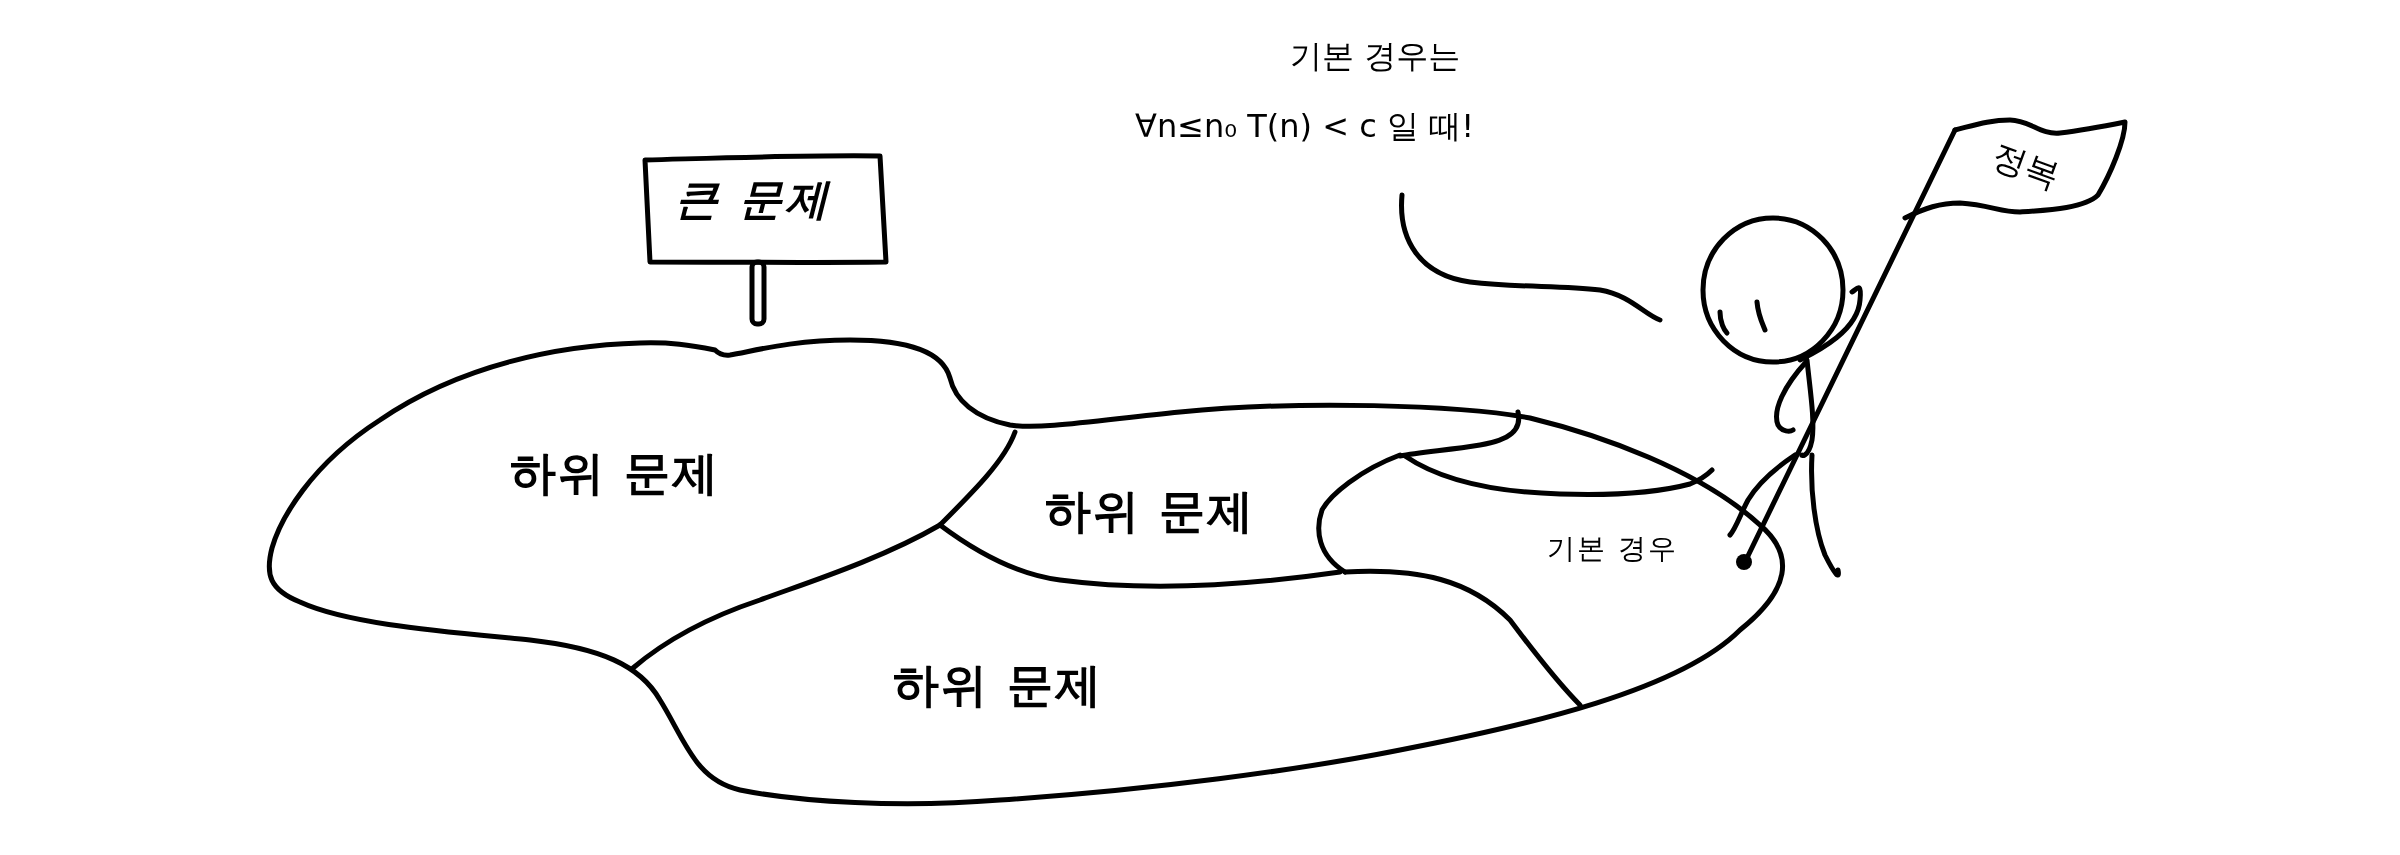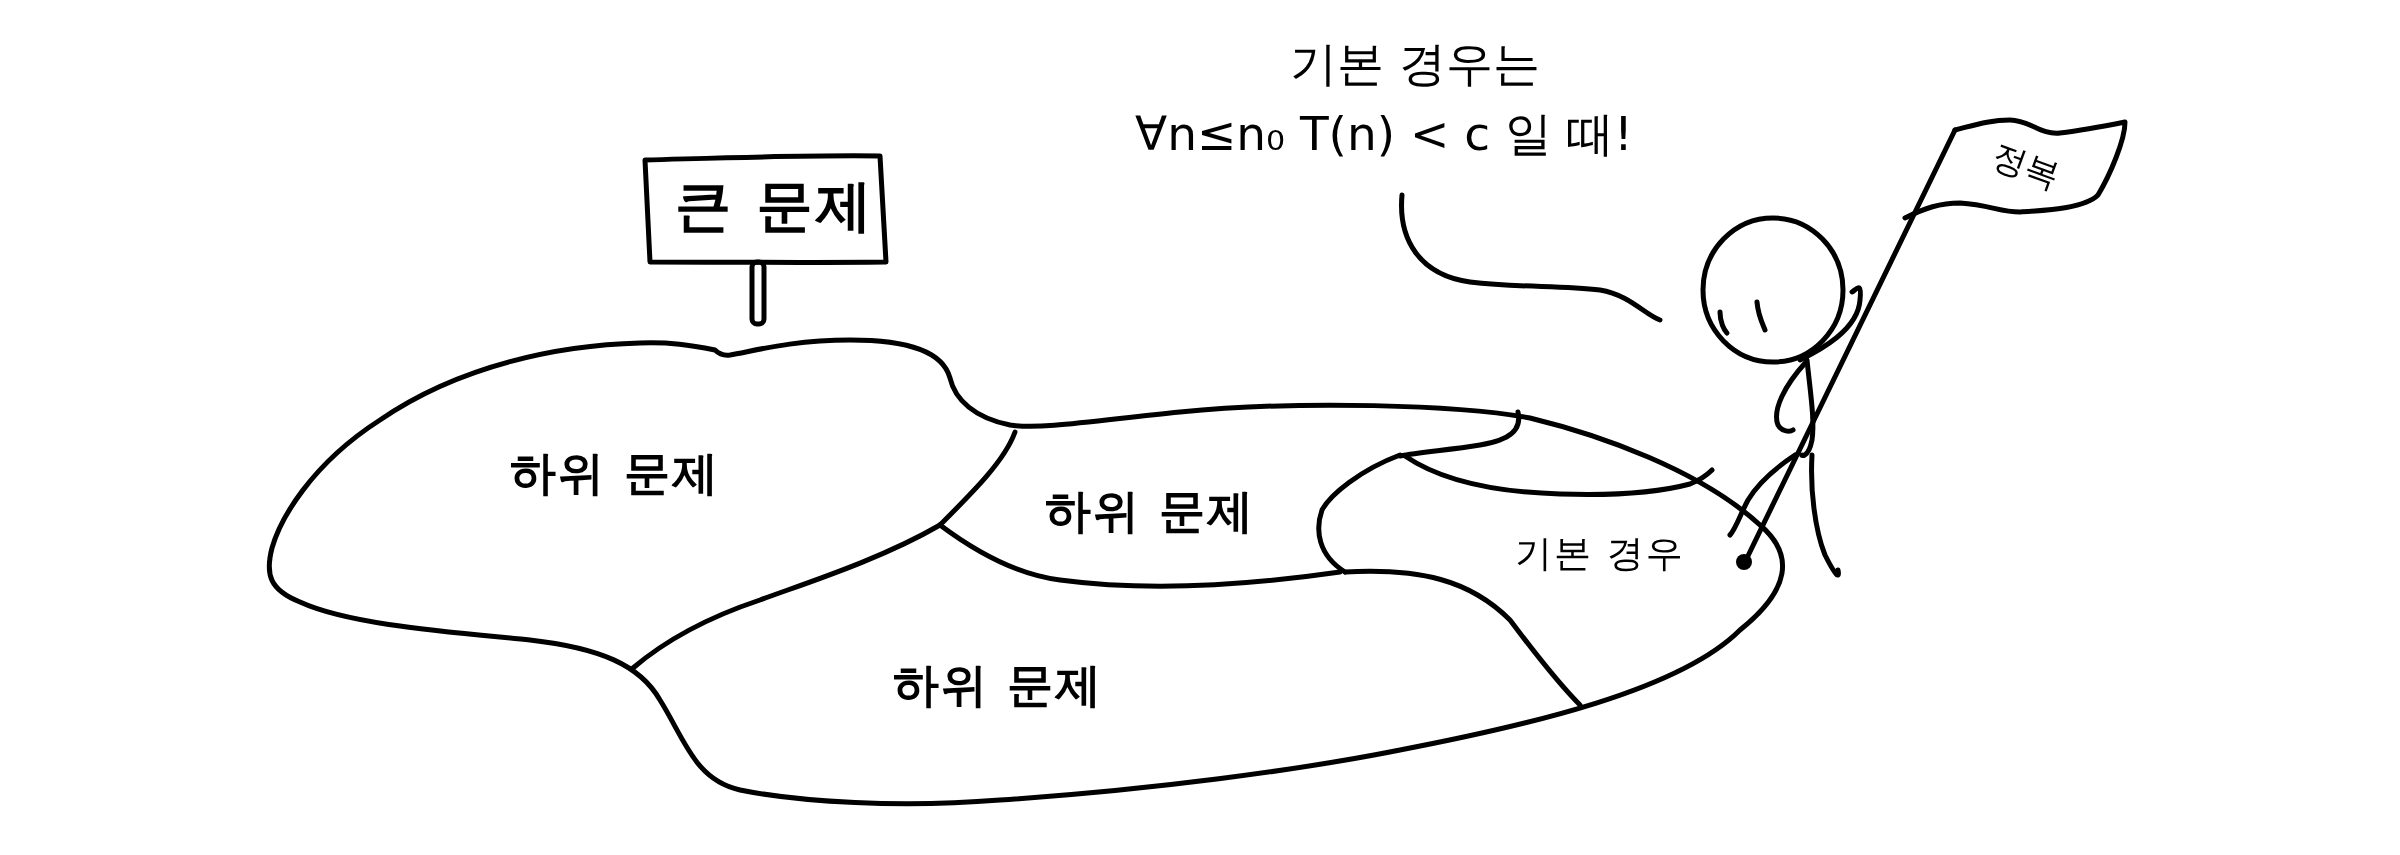--- a/index.html
+++ b/index.html
@@ -3,23 +3,23 @@
 <meta charset="utf-8">
 <style>
   html, body { margin: 0; padding: 0; background: #ffffff; }
   body { width: 2400px; height: 855px; position: relative; overflow: hidden;
          font-family: "DejaVu Sans", sans-serif; color: #000; }
   #canvas { position: absolute; left: 0; top: 0; width: 2400px; height: 855px; }
   .stroke { fill: none; stroke: #000; stroke-width: 5; stroke-linecap: round; stroke-linejoin: round; }
   .label { position: absolute; white-space: nowrap; color: #000; line-height: 1;
            font-family: "DejaVu Sans", sans-serif; font-weight: bold; }
   .lbl-region { font-size: 46px; letter-spacing: 2px; }
-  .lbl-base { font-size: 37px; font-weight: normal; letter-spacing: 2px; }
-  .lbl-sign { font-size: 56px; letter-spacing: 3px; }
-  .lbl-speech { font-size: 47px; font-weight: normal; text-align: center; }
+  .lbl-base { font-size: 28px; font-weight: normal; letter-spacing: 2px; margin-left: 32px; }
+  .lbl-sign { font-size: 43px; letter-spacing: 3px; font-style: italic; }
+  .lbl-speech { font-size: 32px; font-weight: normal; text-align: center; }
   .lbl-flag { font-size: 34px; font-weight: normal; transform: rotate(20deg); transform-origin: left top; }
 </style>
 </head>
 <body>
 
 <svg id="canvas" viewBox="0 0 2400 855" xmlns="http://www.w3.org/2000/svg">
 
   <path class="stroke" d="M 715 350
            C 690 345, 670 342, 640 343
            C 560 345, 460 365, 380 420

